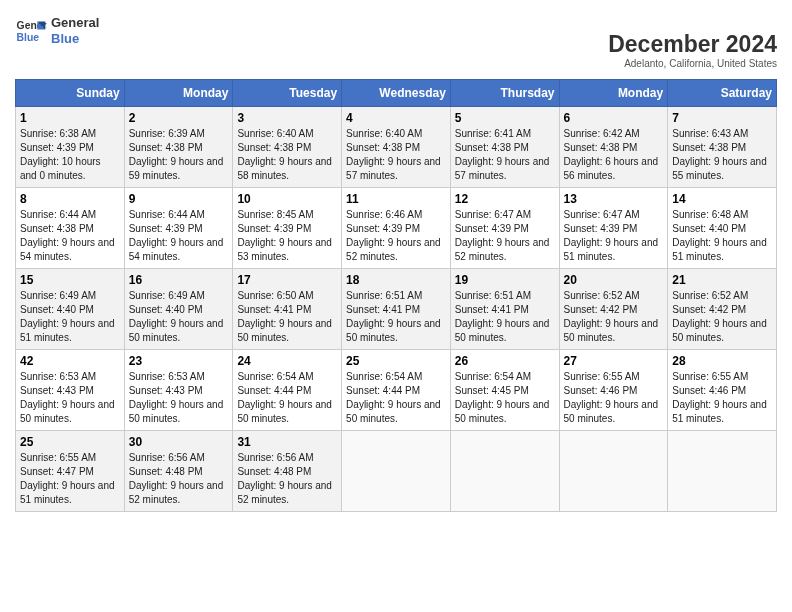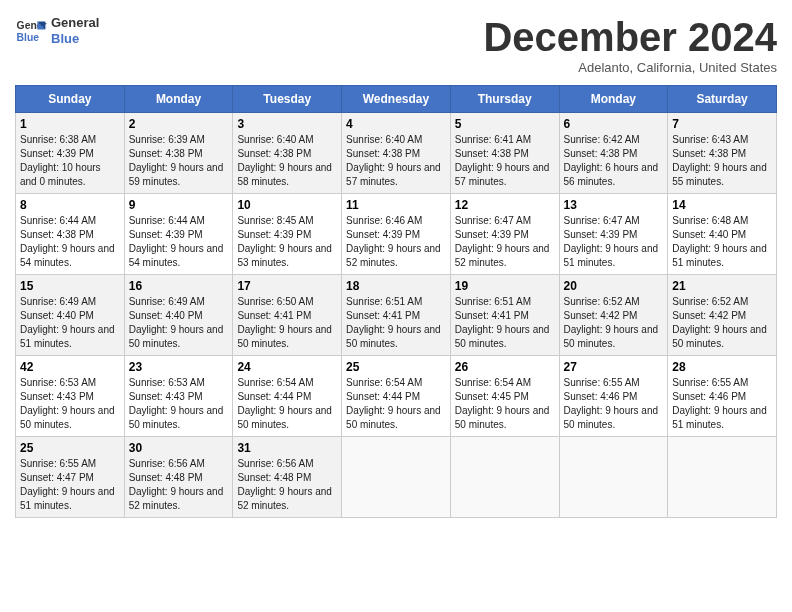--- a/index.html
+++ b/index.html
@@ -22,38 +22,39 @@
       gap: 4px;
     }
     .logo-icon {
       width: 32px;
       height: 32px;
     }
     .title-section {
       text-align: right;
     }
     .month-title {
-      font-size: 40px;
+      font-size: 23px;
       font-weight: bold;
       color: #333;
+      margin-top: 16px;
     }
     .location-title {
-      font-size: 13px;
+      font-size: 10px;
       color: #555;
     }
     table {
       width: 100%;
       border-collapse: collapse;
       font-size: 11px;
     }
     thead th {
       background-color: #4472C4;
       color: white;
       padding: 6px 4px;
-      text-align: center;
+      text-align: right;
       font-size: 12px;
       font-weight: bold;
       border: 1px solid #3a62a8;
     }
     tbody td {
       border: 1px solid #ccc;
       padding: 4px;
       vertical-align: top;
       width: 14.28%;
       height: 80px;

